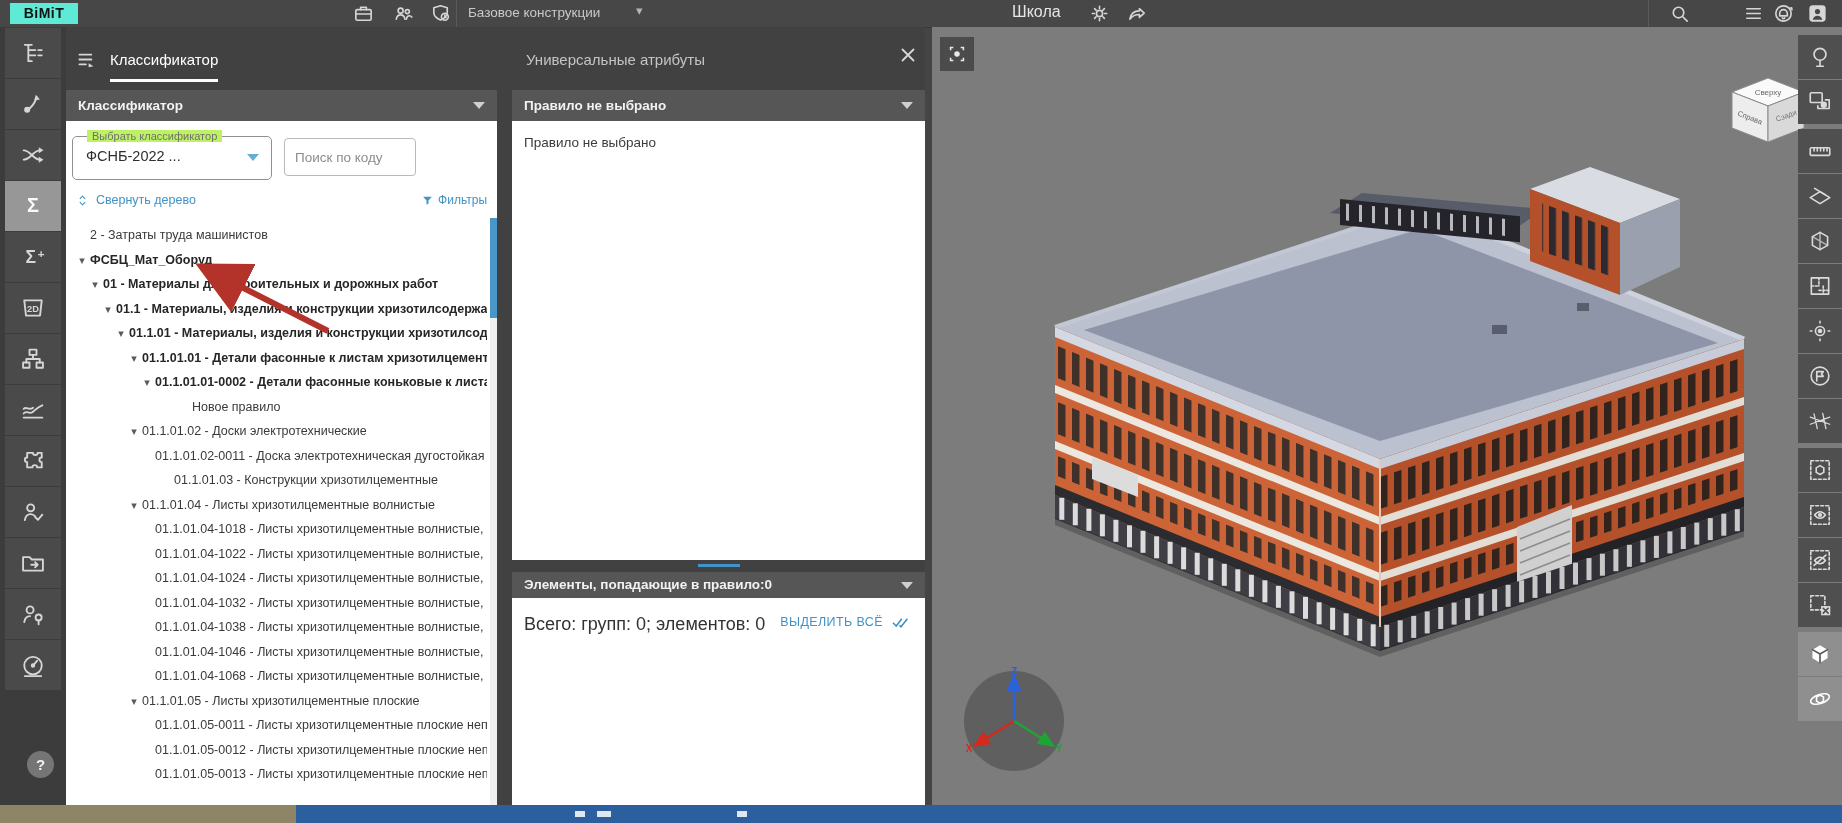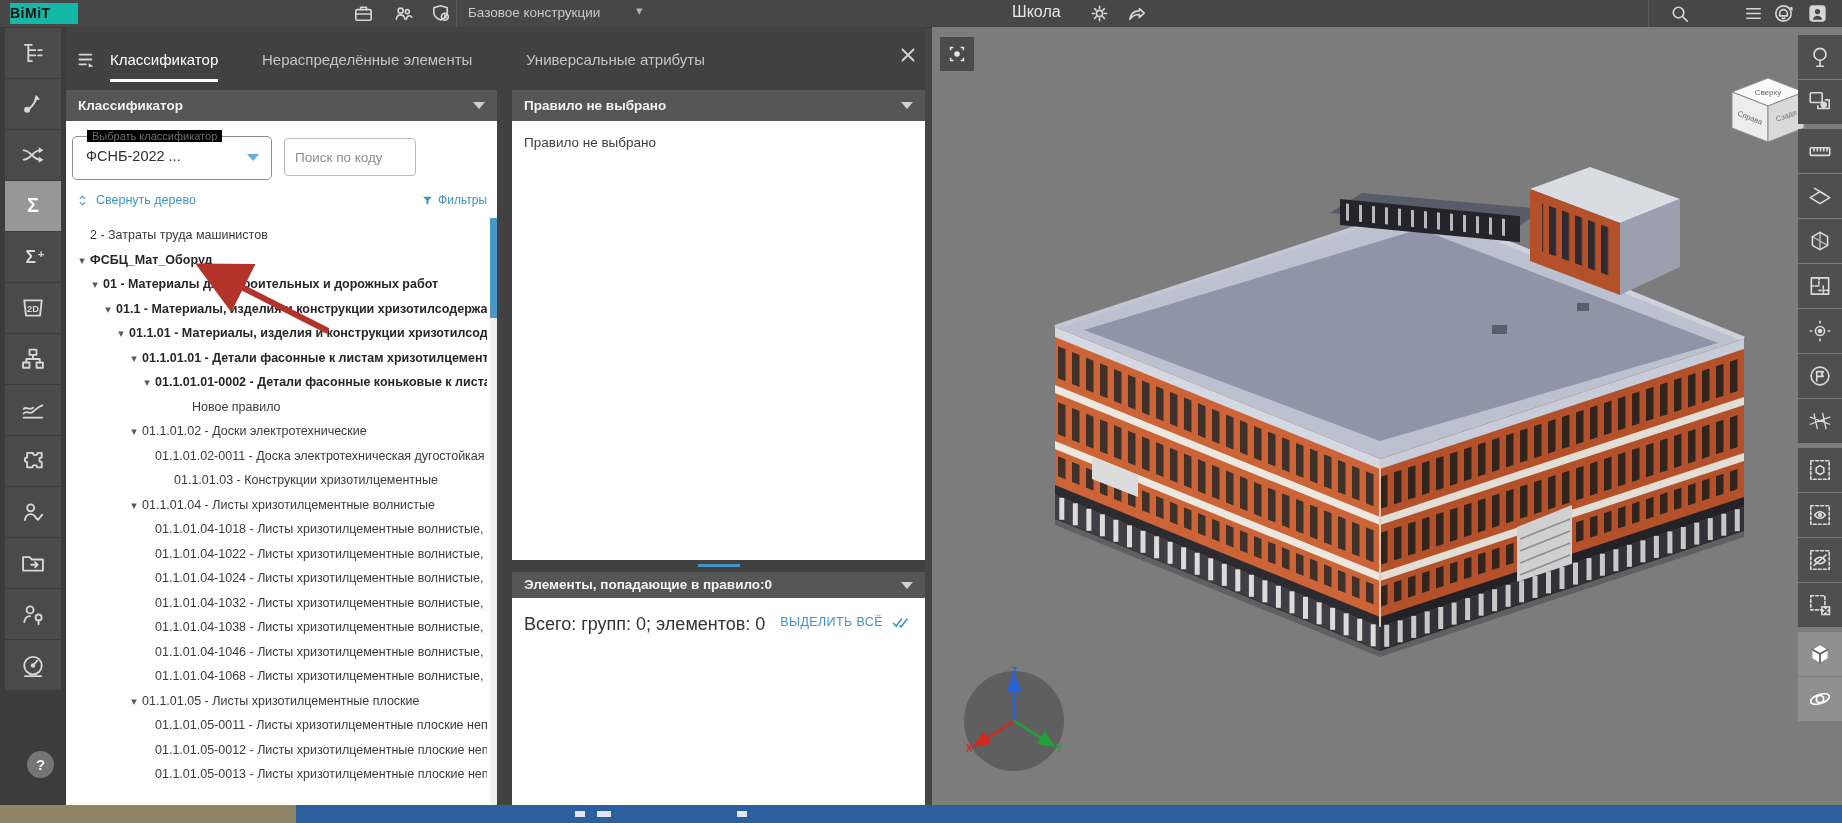--- a/index.html
+++ b/index.html
@@ -6,22 +6,22 @@
   body{
     width:1842px;height:823px;position:relative;overflow:hidden;
     background:#454545;font-family:"Liberation Sans",sans-serif;
     -webkit-font-smoothing:antialiased;
   }
   svg{display:block}
   .ico{stroke:#d6d6d6;fill:none;stroke-width:1.7;stroke-linecap:round;stroke-linejoin:round;}
 
   
   #topbar{position:absolute;left:0;top:0;width:1842px;height:27px;background:#474747;border-bottom:1px solid #3a3a3a;}
-  #logo{position:absolute;left:10px;top:3px;width:68px;height:21px;background:#14b8a6;color:#111;
-        font-weight:700;font-size:14px;line-height:21px;text-align:left;letter-spacing:.5px;}
+  #logo{position:absolute;left:10px;top:3px;width:68px;height:21px;background:#5eead4;color:#111;
+        font-weight:700;font-size:14px;line-height:21px;text-align:center;letter-spacing:.5px;}
   .tb-ico{position:absolute;top:2px;width:23px;height:23px;}
   #tb-divider1{position:absolute;left:456px;top:0;width:1px;height:27px;background:#5a5a5a;}
   #tb-divider2{position:absolute;left:1648px;top:0;width:1px;height:27px;background:#5a5a5a;}
   #workspace{position:absolute;left:468px;top:5px;font-size:13.5px;color:#c9c9c9;}
   #workspace-chevron{position:absolute;left:636px;top:3px;color:#b5b5b5;font-size:13px;}
   #doc-title{position:absolute;left:1012px;top:3px;font-size:16px;color:#e5e5e5;}
   #avatar-btn svg{border-radius:4px}
 
   
   #left-rail{position:absolute;left:0;top:28px;width:66px;height:795px;background:#3c3c3c;}
@@ -42,21 +42,21 @@
   #close-btn{position:absolute;left:831px;top:17px;width:22px;height:22px;color:#e8e8e8;}
 
   .sec-header{position:absolute;left:0;width:100%;height:31px;background:#565656;color:#f2f2f2;
               font-size:13.5px;font-weight:700;line-height:31px;padding-left:12px;box-sizing:border-box;}
   .sec-chevron{position:absolute;right:12px;top:12px;width:0;height:0;border-left:6px solid transparent;
                border-right:6px solid transparent;border-top:7px solid #cfcfcf;}
 
   
   #classifier-panel{position:absolute;left:0;top:63px;width:431px;height:715px;background:#fff;}
   #select-box{position:absolute;left:6px;top:46px;width:198px;height:42px;border:1px solid #8f8f8f;border-radius:5px;background:#fff;}
-  #select-label{position:absolute;left:14px;top:-7px;background:#000000;padding:0 5px;font-size:11px;color:#6f6f6f;white-space:nowrap;}
+  #select-label{position:absolute;left:14px;top:-7px;background:#bef264;padding:0 5px;font-size:11px;color:#6f6f6f;white-space:nowrap;}
   #select-value{position:absolute;left:13px;top:11px;font-size:14.5px;color:#2f2f2f;}
   #select-chevron{position:absolute;right:12px;top:17px;width:0;height:0;border-left:6px solid transparent;
                   border-right:6px solid transparent;border-top:7px solid #64aed6;}
   #code-search{position:absolute;left:218px;top:48px;width:132px;height:38px;border:1px solid #b9b9b9;border-radius:4px;
                font-size:13.5px;color:#444;padding:0 10px;box-sizing:border-box;font-family:"Liberation Sans",sans-serif;outline:none;}
   #code-search::placeholder{color:#8d8d8d;}
   #collapse-row{position:absolute;left:0;top:102px;width:100%;height:22px;}
   #collapse-link{position:absolute;left:10px;top:1px;color:#3f93c6;font-size:12.5px;display:flex;align-items:center;gap:7px;}
   #collapse-link svg{width:13px;height:13px;stroke:#3f93c6;fill:none;stroke-width:2;}
   #filters-link{position:absolute;right:10px;top:1px;color:#3f93c6;font-size:12px;display:flex;align-items:center;gap:4px;}
@@ -273,21 +273,20 @@
           <path d="M5 7h11M5 11.5h11M5 16h6"></path>
           <path d="M13.5 15l4.5 2.8-4.5.9z" fill="currentColor" stroke="none"></path>
         </svg>
       </span>
     <span id="close-btn">
       <svg class="ico" viewBox="0 0 24 24" style="stroke-width:2">
           <path d="M6 6l12 12M18 6L6 18"></path>
         </svg>
       </span>
   <span class="tab active" style="left: 44px;">Классификатор</span>
-      <span class="tab" style="left: 196px;">Нераспределённые элементы</span>
       <span class="tab" style="left: 460px;">Универсальные атрибуты</span>
     </div>
 
   <div id="classifier-panel">
     <div class="sec-header" style="top:0">
       <span>Классификатор</span>
       <span class="sec-chevron"></span>
     </div>
 
     <div id="select-box">

